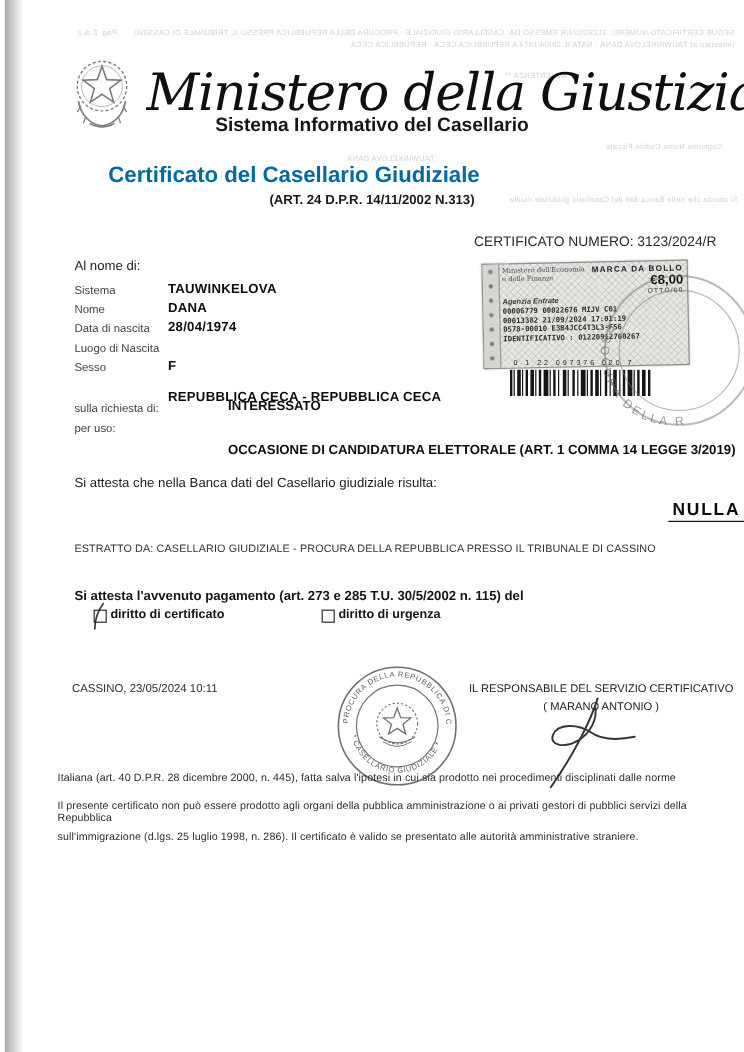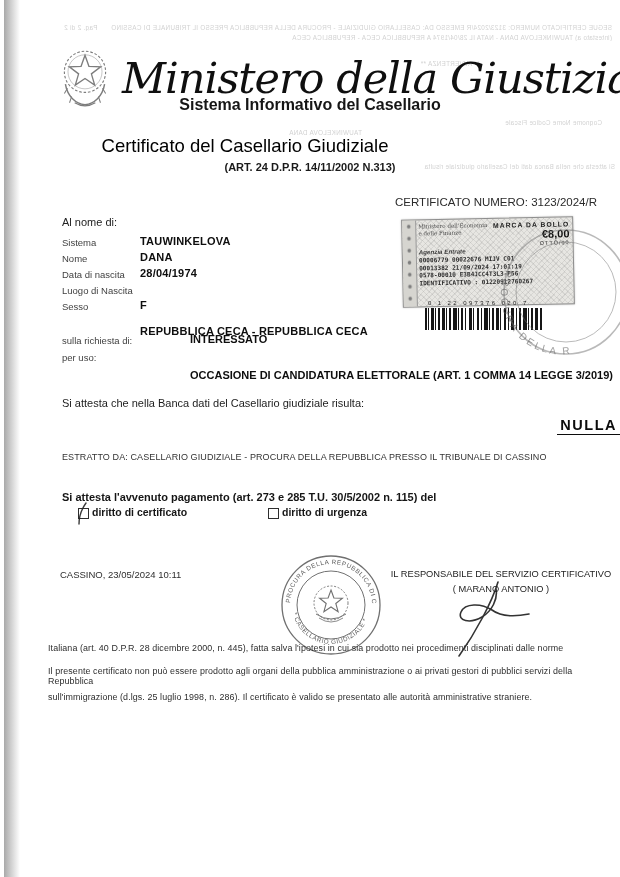--- a/index.html
+++ b/index.html
@@ -12,21 +12,21 @@
   .scan-edge{left:4px;top:0;width:16px;height:877px;
     background:linear-gradient(to right,#a9a9a9,#d9d9d9 55%,#ffffff);}
   
   .bleed{transform:scaleX(-1);color:#c3c3c3;opacity:.75;font-size:6.3px;letter-spacing:.3px;white-space:nowrap;overflow:hidden;}
   .bleed-row{display:flex;justify-content:space-between;}
   
   .script-title{left:122px;top:48px;width:478px;text-align:center;
     font-family:"DejaVu Serif", serif;font-style:italic;font-size:43px;line-height:60px;color:#0f0f0f;
     white-space:nowrap;letter-spacing:-1px;}
   .t-system{left:0;top:96px;width:620px;text-align:center;font-size:16px;font-weight:bold;color:#161616;}
-  .t-title{left:0;top:135px;width:490px;text-align:center;font-size:18.5px;font-weight:normal;color:#000000;}
+  .t-title{left:0;top:135px;width:490px;text-align:center;font-size:18.5px;font-weight:bold;color:#0369a1;}
   .t-law{left:0;top:161px;width:620px;text-align:center;font-size:11px;font-weight:bold;color:#1a1a1a;}
   .cert-num{top:196px;left:0;width:597px;text-align:right;font-size:11.5px;color:#2a2a2a;}
   
   .intro{left:62px;top:216px;font-size:11px;color:#222;}
   .f-label{left:62px;font-size:9.5px;color:#3f3f3f;}
   .f-value{left:140px;font-size:11px;font-weight:bold;color:#0e0e0e;letter-spacing:.2px;}
   
   .marca{left:402px;top:218px;width:170px;height:86px;transform:rotate(-1.2deg);
     background:
       repeating-linear-gradient(45deg, rgba(110,110,110,.14) 0 1px, transparent 1px 4px),

